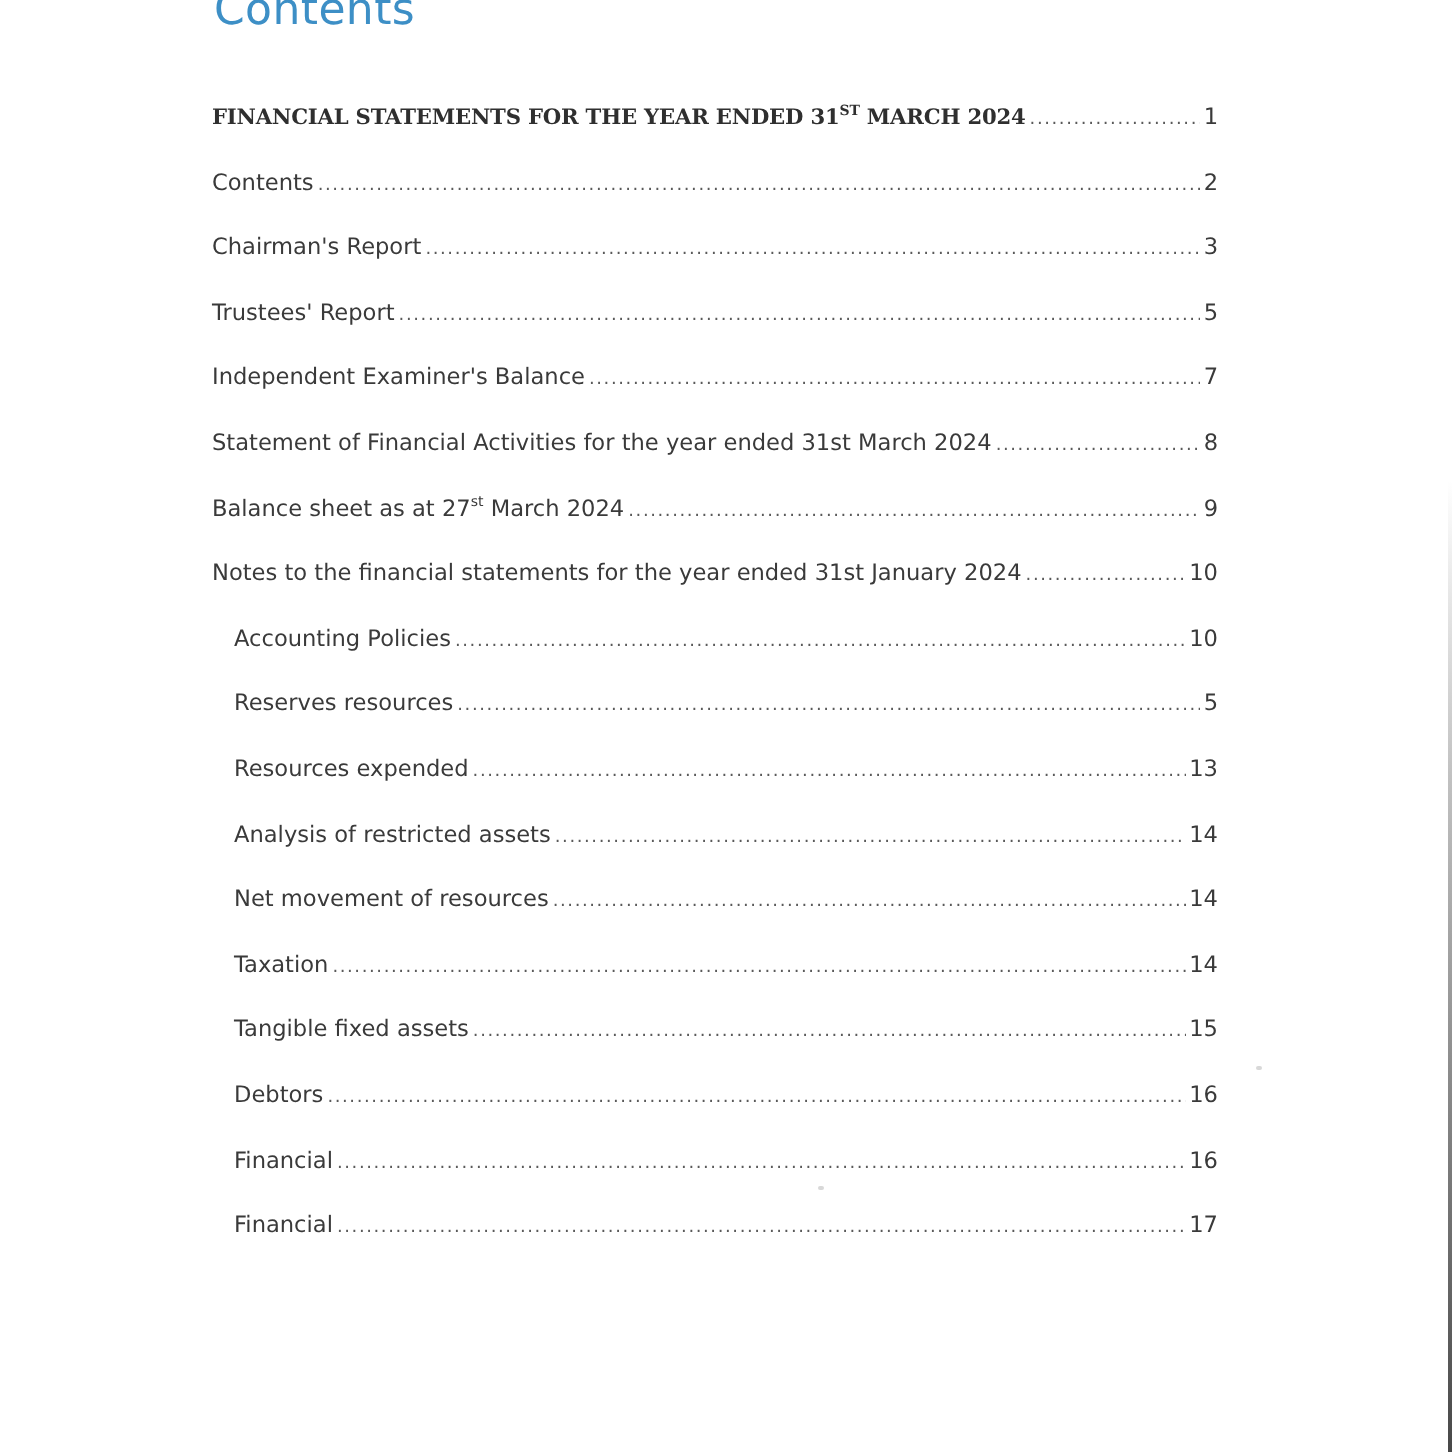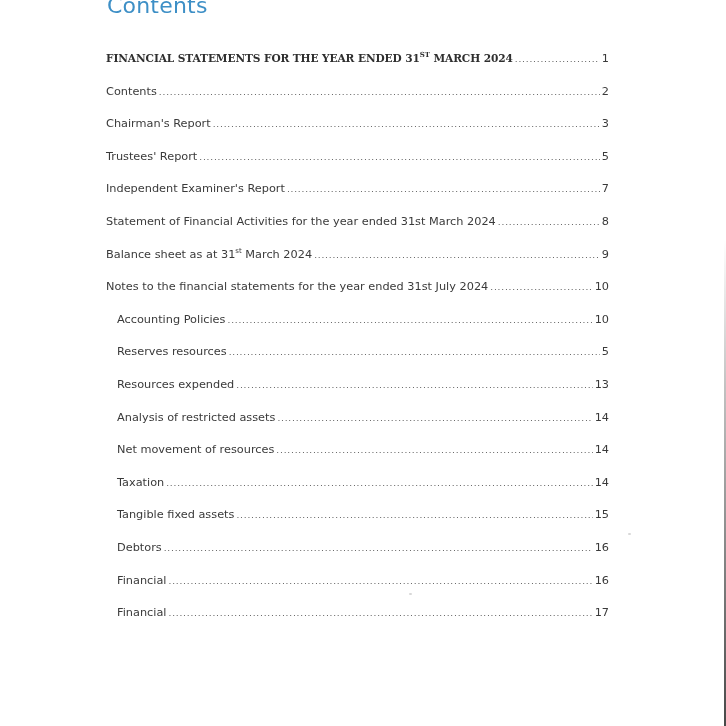--- a/index.html
+++ b/index.html
@@ -120,39 +120,39 @@
     <span class="toc-page">3</span>
   </div>
 
   <div class="toc-row">
     <span class="toc-label">Trustees' Report</span>
     <span class="toc-leader"></span>
     <span class="toc-page">5</span>
   </div>
 
   <div class="toc-row">
-    <span class="toc-label">Independent Examiner's Report</span>
+    <span class="toc-label">Independent Examiner's Balance</span>
     <span class="toc-leader"></span>
     <span class="toc-page">7</span>
   </div>
 
   <div class="toc-row">
     <span class="toc-label">Statement of Financial Activities for the year ended 31st March 2024</span>
     <span class="toc-leader"></span>
     <span class="toc-page">8</span>
   </div>
 
   <div class="toc-row">
-    <span class="toc-label"><span>Balance sheet as at 31</span><sup>st</sup><span> March 2024</span></span>
+    <span class="toc-label"><span>Balance sheet as at 27</span><sup>st</sup><span> March 2024</span></span>
     <span class="toc-leader"></span>
     <span class="toc-page">9</span>
   </div>
 
   <div class="toc-row">
-    <span class="toc-label">Notes to the financial statements for the year ended 31st July 2024</span>
+    <span class="toc-label">Notes to the financial statements for the year ended 31st January 2024</span>
     <span class="toc-leader"></span>
     <span class="toc-page">10</span>
   </div>
 
   <div class="toc-row indent">
     <span class="toc-label">Accounting Policies</span>
     <span class="toc-leader"></span>
     <span class="toc-page">10</span>
   </div>
 

